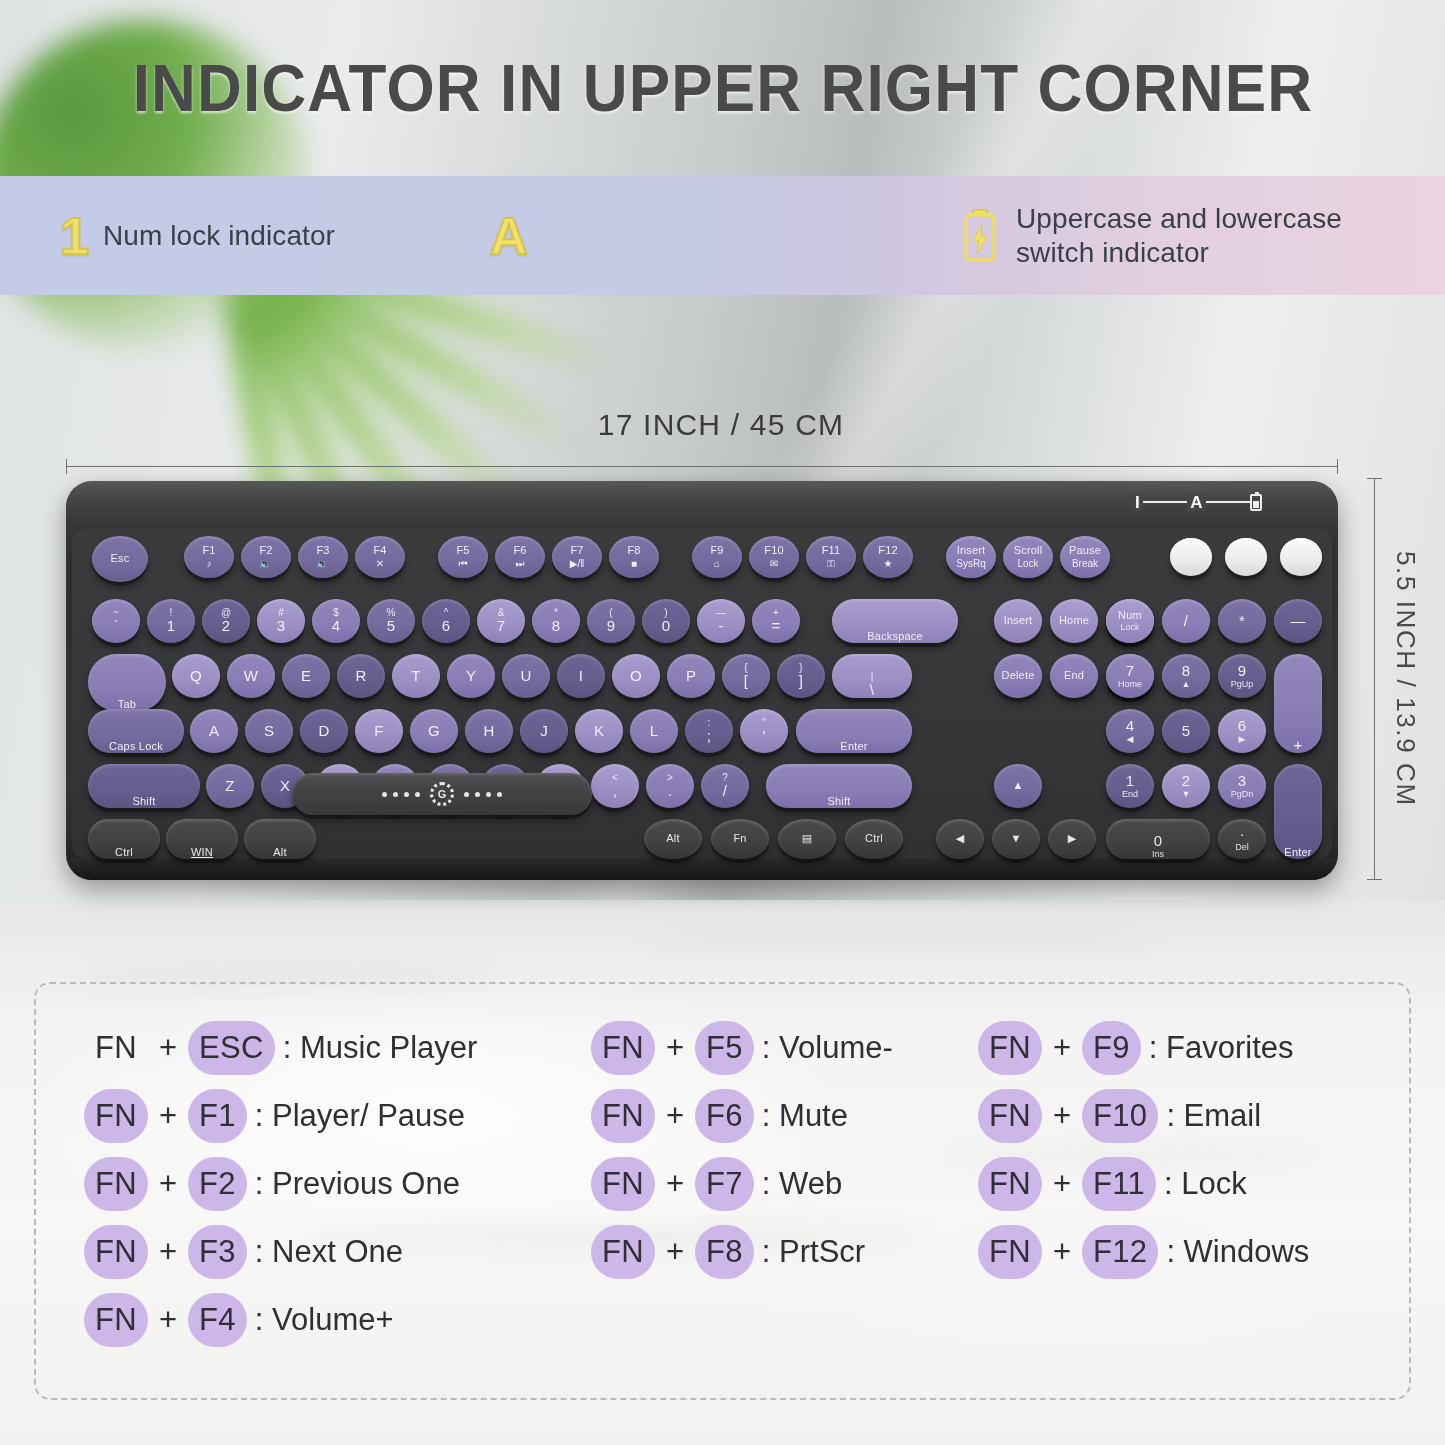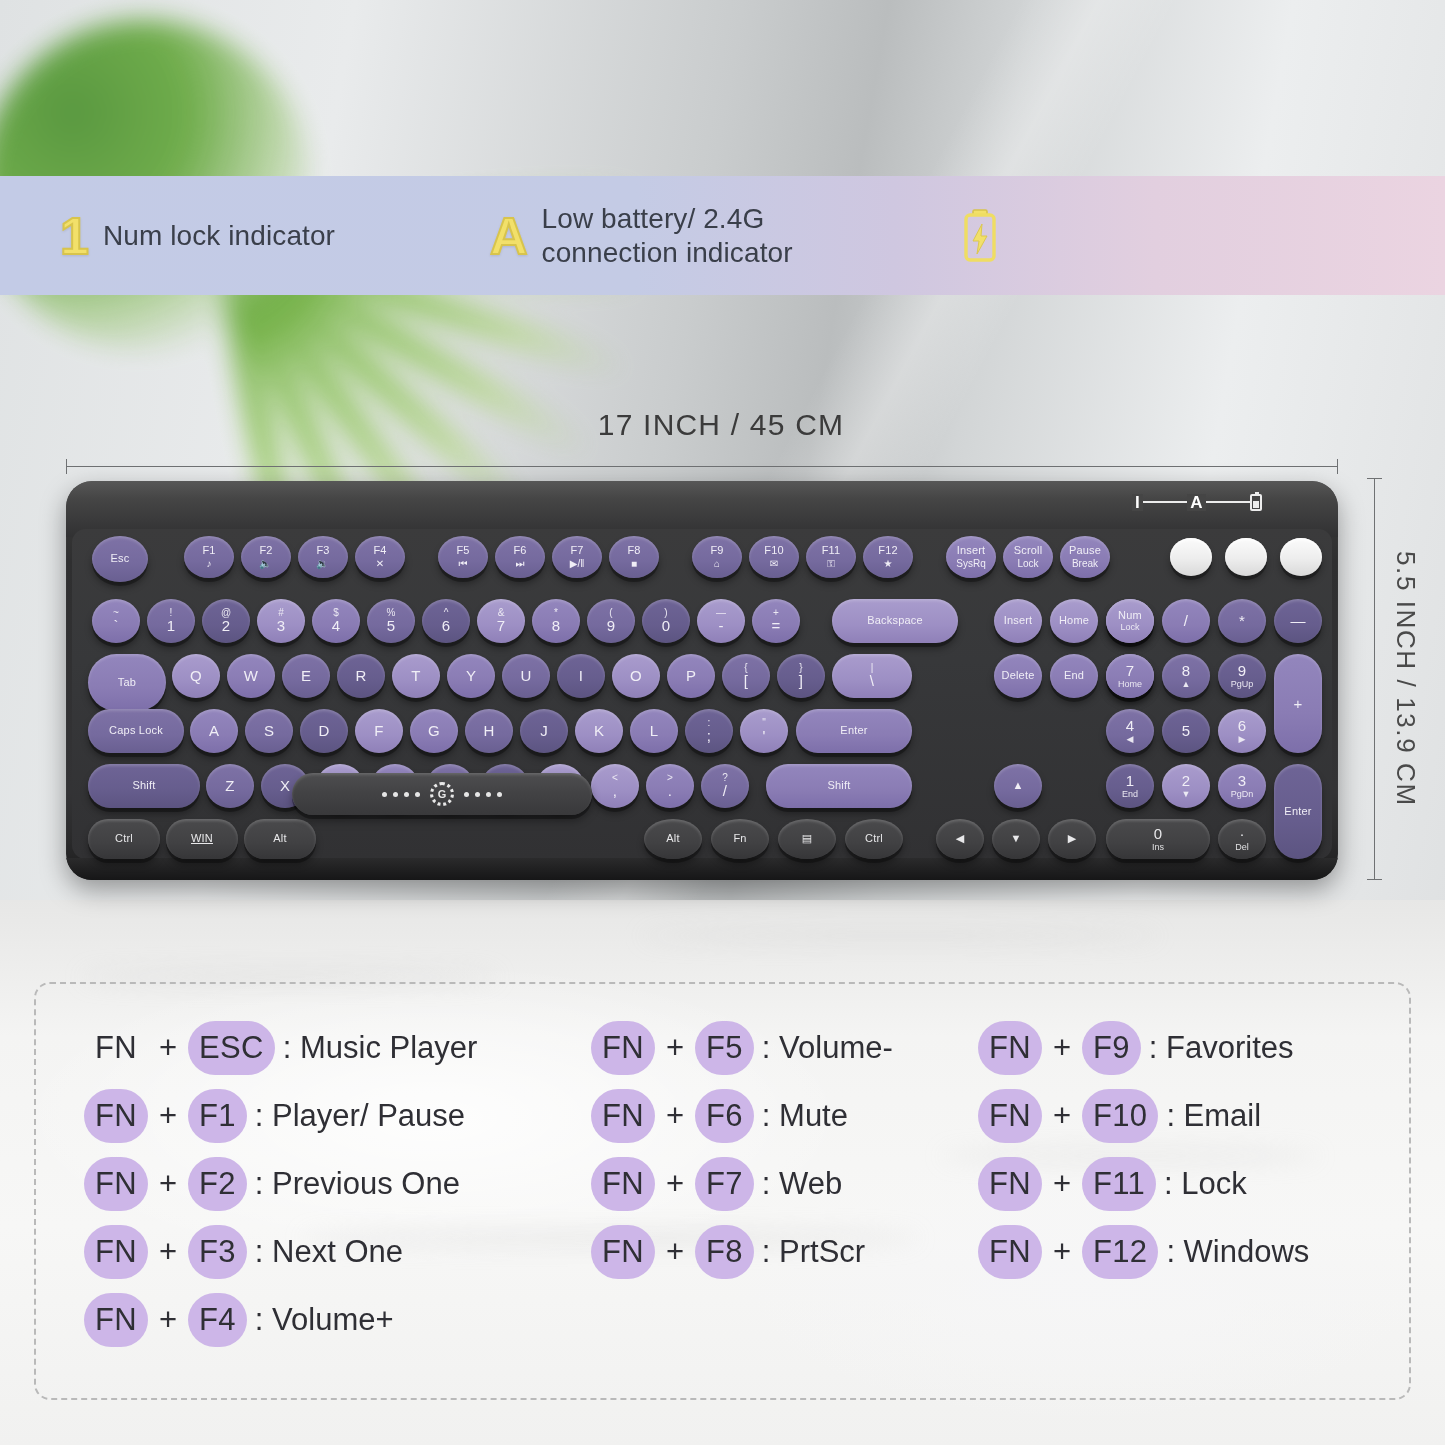--- a/index.html
+++ b/index.html
@@ -175,21 +175,21 @@
   .key .kt.big { font-size: 15px; }
   .key .ksub { font-size: 9px; margin-top: 1px; opacity: .95; }
   .key .ktop { font-size: 10px; opacity: .95; }
   .key .sym { font-size: 10px; margin-top: 2px; }
 
   
   .cap {
     border-radius: 50%;
     box-shadow: 0 4px 0 rgba(0,0,0,.30), 0 6px 7px rgba(0,0,0,.34), inset 0 2px 3px rgba(255,255,255,.18);
   }
-  .cap.wide { border-radius: 999px; }
+  .cap.wide { border-radius: 999px; justify-content: flex-end; }
   .c-lt  { background: linear-gradient(180deg, #a99ccd 0%, #9d8fc4 60%, #8f80b8 100%); }
   .c-md  { background: linear-gradient(180deg, #9386bd 0%, #8a7cb4 60%, #7d6faa 100%); }
   .c-dk  { background: linear-gradient(180deg, #7e72a6 0%, #756a9e 60%, #695f91 100%); }
   .c-dkr { background: linear-gradient(180deg, #6e6496 0%, #665d8d 60%, #5c5481 100%); }
   .c-gry { background: linear-gradient(180deg, #4a4a4c 0%, #414143 60%, #363638 100%); color:#e8e8ea; }
   .c-wht { background: linear-gradient(180deg, #fbfbfb 0%, #ededed 55%, #d9d9d9 100%);
            box-shadow: 0 4px 0 rgba(0,0,0,.28), 0 6px 7px rgba(0,0,0,.3), inset 0 2px 3px rgba(255,255,255,.8); }
 
   .spacebar {
     position: absolute;
@@ -246,41 +246,44 @@
     <div class="frond" style="transform:rotate(18deg);"></div>
     <div class="frond" style="transform:rotate(30deg);"></div>
     <div class="frond" style="transform:rotate(42deg);"></div>
     <div class="frond" style="transform:rotate(54deg);"></div>
     <div class="frond" style="transform:rotate(66deg);"></div>
     <div class="frond" style="transform:rotate(78deg);"></div>
     <div class="frond" style="transform:rotate(6deg);"></div>
     <div class="frond" style="transform:rotate(-6deg);"></div>
   </div>
 
+  <div class="title-band">
+    <div class="title">INDICATOR IN UPPER RIGHT CORNER</div>
+  </div>
 
   <div class="indicator-band">
 
     <div class="ind-item i1">
       <span class="ind-glyph">1</span>
       <span class="ind-text">Num lock indicator</span>
     </div>
 
     <div class="ind-item i2">
       <span class="ind-glyph">A</span>
-      <span class="ind-text">Low battery/ 2.4G<br>connection indicator</span>
     </div>
 
     <div class="ind-item i3">
       <span class="ind-batt">
         <svg width="40" height="56" viewBox="0 0 40 56">
           <rect x="13" y="2" width="14" height="5" rx="1.5" fill="#f2e06a" stroke="#d8c44c" stroke-width="1.6"></rect>
           <rect x="6" y="7" width="28" height="45" rx="4" fill="none" stroke="#efdd63" stroke-width="3.4"></rect>
           <path d="M22 16 L13 33 L19 33 L17 46 L27 28 L21 28 Z" fill="#f2e06a" stroke="#dcc84f" stroke-width="1"></path>
         </svg>
       </span>
+      <span class="ind-text">Uppercase and lowercase<br>switch indicator</span>
     </div>
   </div>
 
   <div class="dim-h-label">17 INCH / 45 CM</div>
   <div class="dim-h-line"></div>
   <div class="dim-v-line"></div>
   <div class="dim-v-label">
     <span>5.5 INCH / 13.9 CM</span>
   </div>
 

